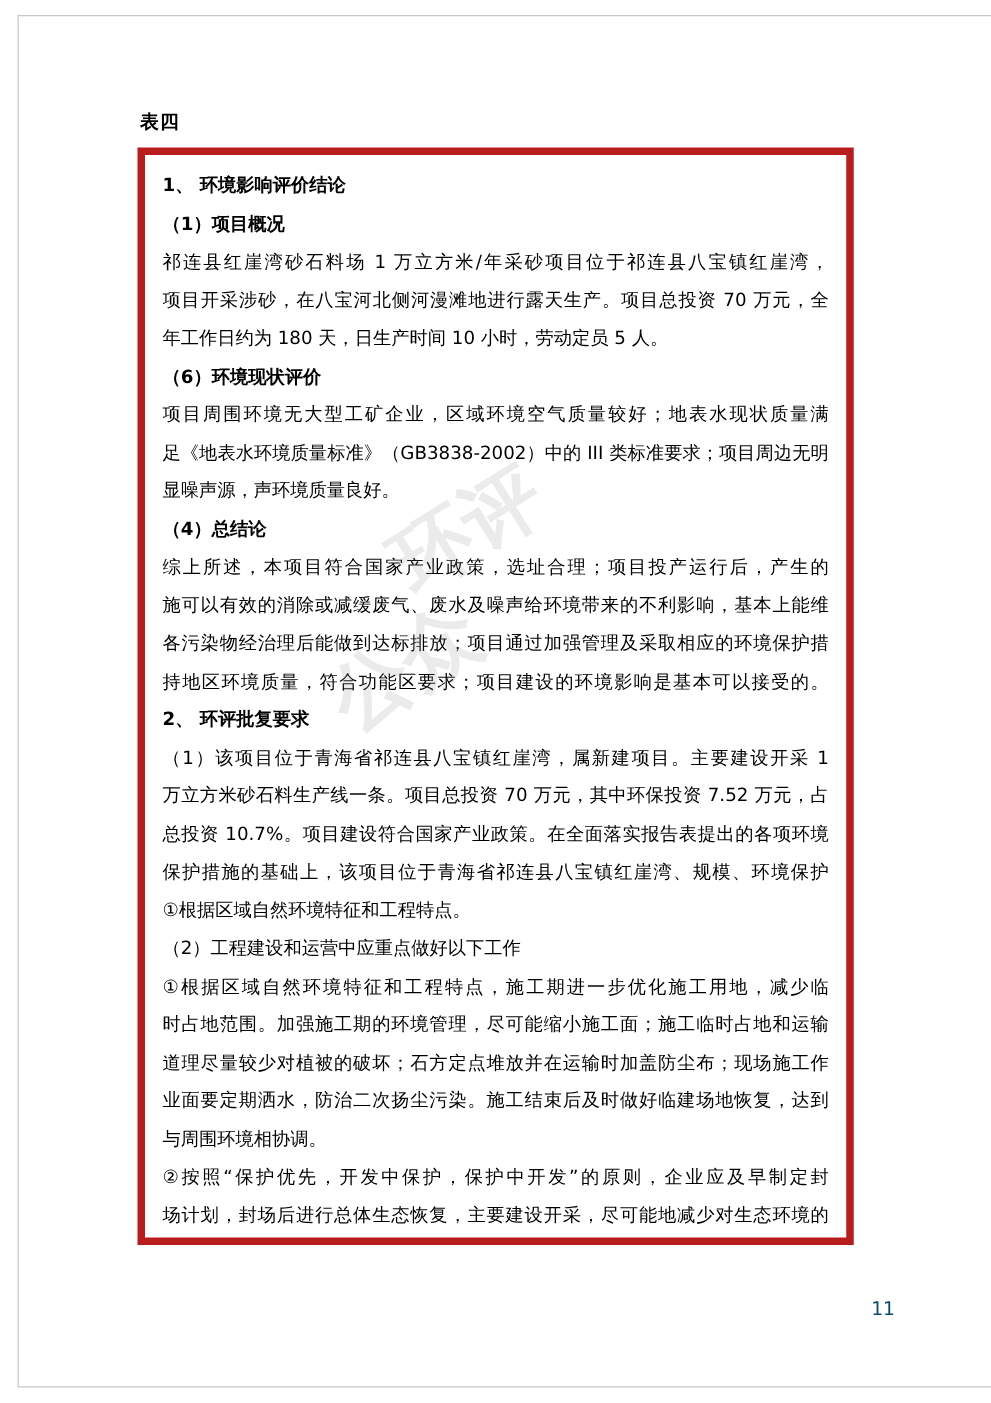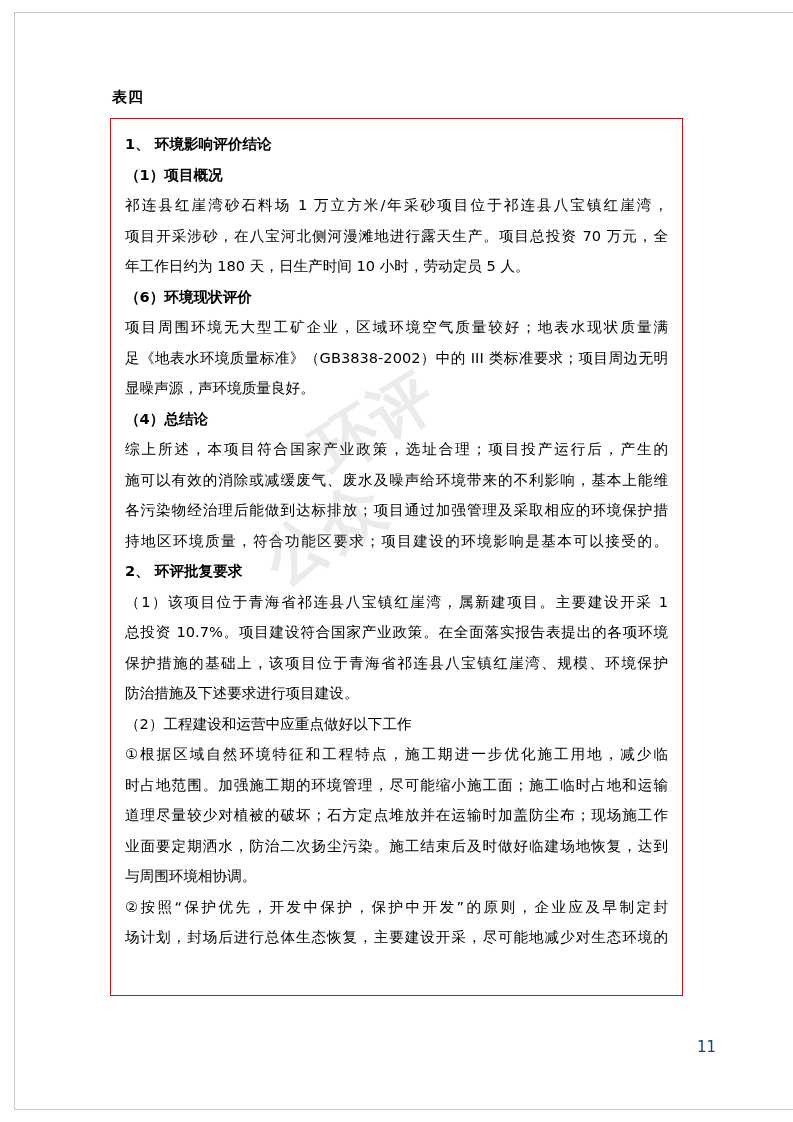--- a/index.html
+++ b/index.html
@@ -34,21 +34,21 @@
     font-weight: bold;
     color: #000;
     letter-spacing: 1px;
   }
   .table-box {
     position: absolute;
     left: 110px;
     top: 118px;
     width: 573px;
     height: 878px;
-    border: 1px solid #b91c1c;
+    border: 6px solid #b91c1c;
     box-sizing: border-box;
     background: #fff;
     overflow: hidden;
   }
   .table-inner {
     position: relative;
     padding: 10px 14px 0 14px;
     box-sizing: border-box;
     height: 100%;
   }
@@ -122,23 +122,24 @@
 
       <div class="ln last bold">（4）总结论</div>
       <div class="ln">综上所述，本项目符合国家产业政策，选址合理；项目投产运行后，产生的</div>
       <div class="ln">施可以有效的消除或减缓废气、废水及噪声给环境带来的不利影响，基本上能维</div>
       <div class="ln">各污染物经治理后能做到达标排放；项目通过加强管理及采取相应的环境保护措</div>
       <div class="ln">持地区环境质量，符合功能区要求；项目建设的环境影响是基本可以接受的。</div>
 
       <div class="ln last bold">2、  环评批复要求</div>
 
       <div class="ln">（1）该项目位于青海省祁连县八宝镇红崖湾，属新建项目。主要建设开采 1</div>
+      <div class="ln">万立方米砂石料生产线一条。项目总投资 70 万元，其中环保投资 7.52 万元，占</div>
       <div class="ln">总投资 10.7%。项目建设符合国家产业政策。在全面落实报告表提出的各项环境</div>
       <div class="ln">保护措施的基础上，该项目位于青海省祁连县八宝镇红崖湾、规模、环境保护</div>
-      <div class="ln last">防治措施及下述要求进行项目建设。</div>
+      <div class="ln last">①根据区域自然环境特征和工程特点。</div>
 
       <div class="ln last">（2）工程建设和运营中应重点做好以下工作</div>
 
       <div class="ln">①根据区域自然环境特征和工程特点，施工期进一步优化施工用地，减少临</div>
       <div class="ln">时占地范围。加强施工期的环境管理，尽可能缩小施工面；施工临时占地和运输</div>
       <div class="ln">道理尽量较少对植被的破坏；石方定点堆放并在运输时加盖防尘布；现场施工作</div>
       <div class="ln">业面要定期洒水，防治二次扬尘污染。施工结束后及时做好临建场地恢复，达到</div>
       <div class="ln last">与周围环境相协调。</div>
 
       <div class="ln">②按照“保护优先，开发中保护，保护中开发”的原则，企业应及早制定封</div>

